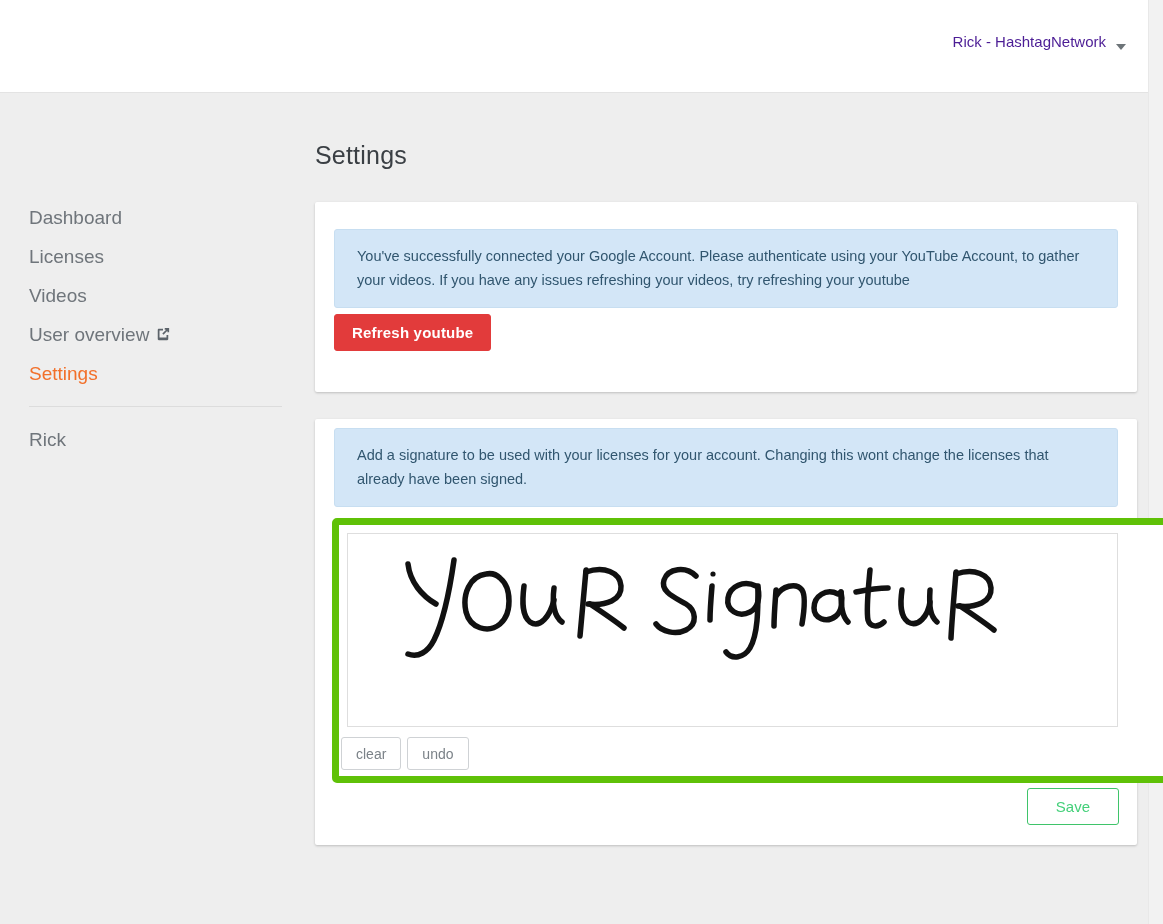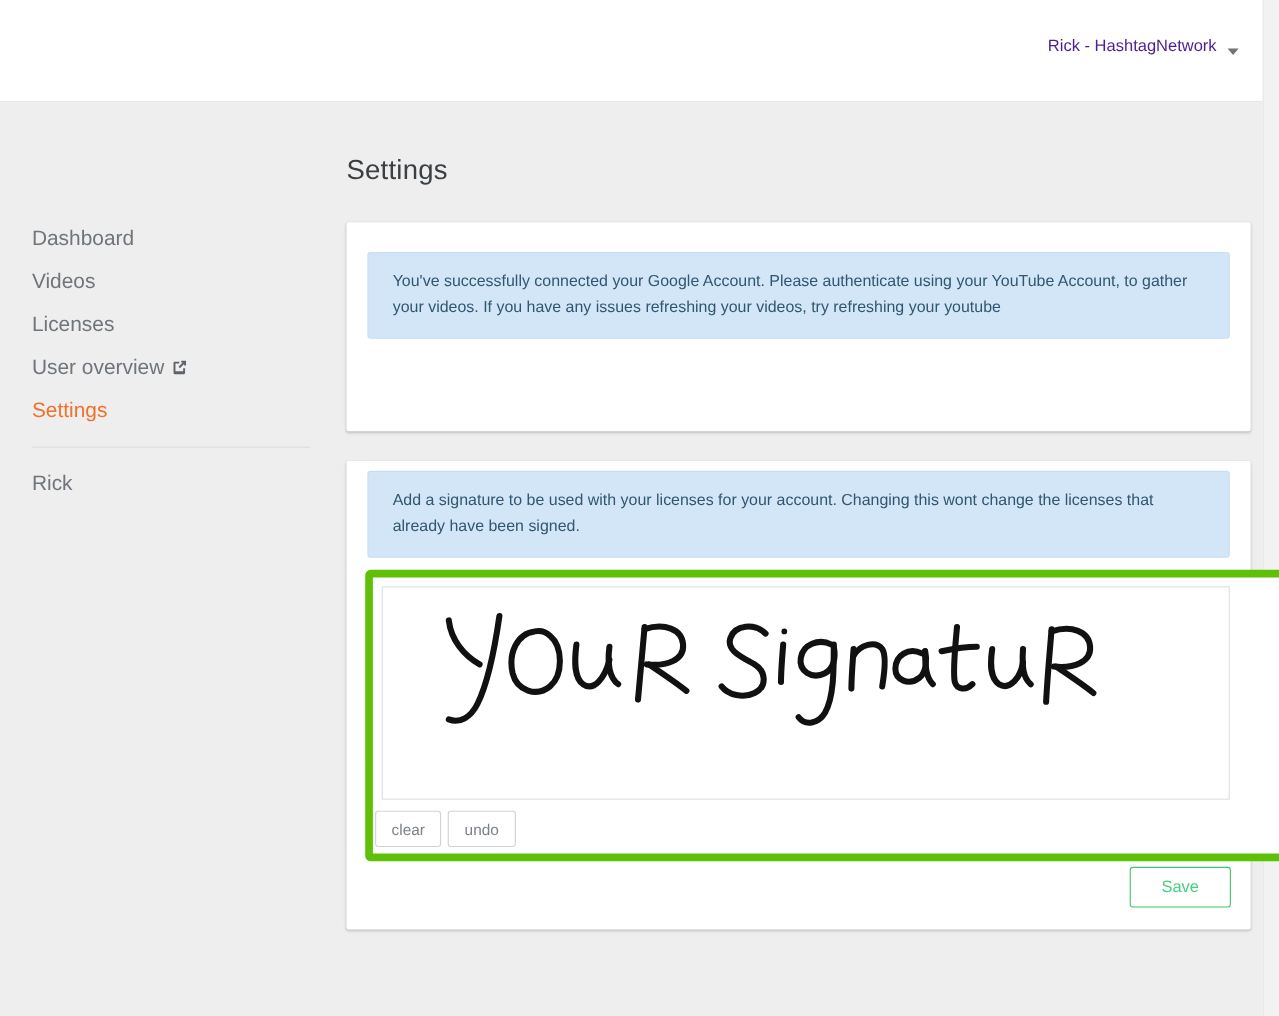--- a/index.html
+++ b/index.html
@@ -167,24 +167,24 @@
 
   <div class="scroll-gutter"></div>
 
   <div class="page-title">Settings</div>
 
   <nav class="sidebar">
     <a class="nav-item">
       <span>Dashboard</span>
     </a>
     <a class="nav-item">
+      <span>Licenses</span>
+    </a>
+    <a class="nav-item">
       <span>Videos</span>
-    </a>
-    <a class="nav-item">
-      <span>Licenses</span>
     </a>
     <a class="nav-item">
       <span>User overview</span>
       <span class="ext-icon">
         <svg width="14" height="14" viewBox="0 0 16 16">
           <path d="M2 3.2c0-.7.5-1.2 1.2-1.2H8v2H4v8h8V9h2v4.8c0 .7-.5 1.2-1.2 1.2H3.2c-.7 0-1.2-.5-1.2-1.2z" fill="#5c636a"></path>
           <path d="M10 1h5v5h-2V4.4L8.6 8.8 7.2 7.4 11.6 3H10z" fill="#5c636a"></path>
         </svg>
       </span>
     </a>
@@ -192,20 +192,21 @@
       <span>Settings</span>
     </a>
     <div class="nav-divider"></div>
     <a class="nav-item">
       <span>Rick</span>
     </a>
   </nav>
 
   <section class="card" id="card-google">
     <div class="alert-info">You've successfully connected your Google Account. Please authenticate using your YouTube Account, to gather your videos. If you have any issues refreshing your videos, try refreshing your youtube</div>
+    <button class="btn btn-danger">Refresh youtube</button>
   </section>
 
   <section class="card" id="card-signature">
     <div class="alert-info">Add a signature to be used with your licenses for your account. Changing this wont change the licenses that already have been signed.</div>
 
     <div class="sig-highlight">
       <div class="sig-canvas">
         <svg class="sig-ink" width="600" height="120" viewBox="0 0 600 120">
           <g fill="none" stroke="#111111" stroke-width="5.5" stroke-linecap="round" stroke-linejoin="round">
 

